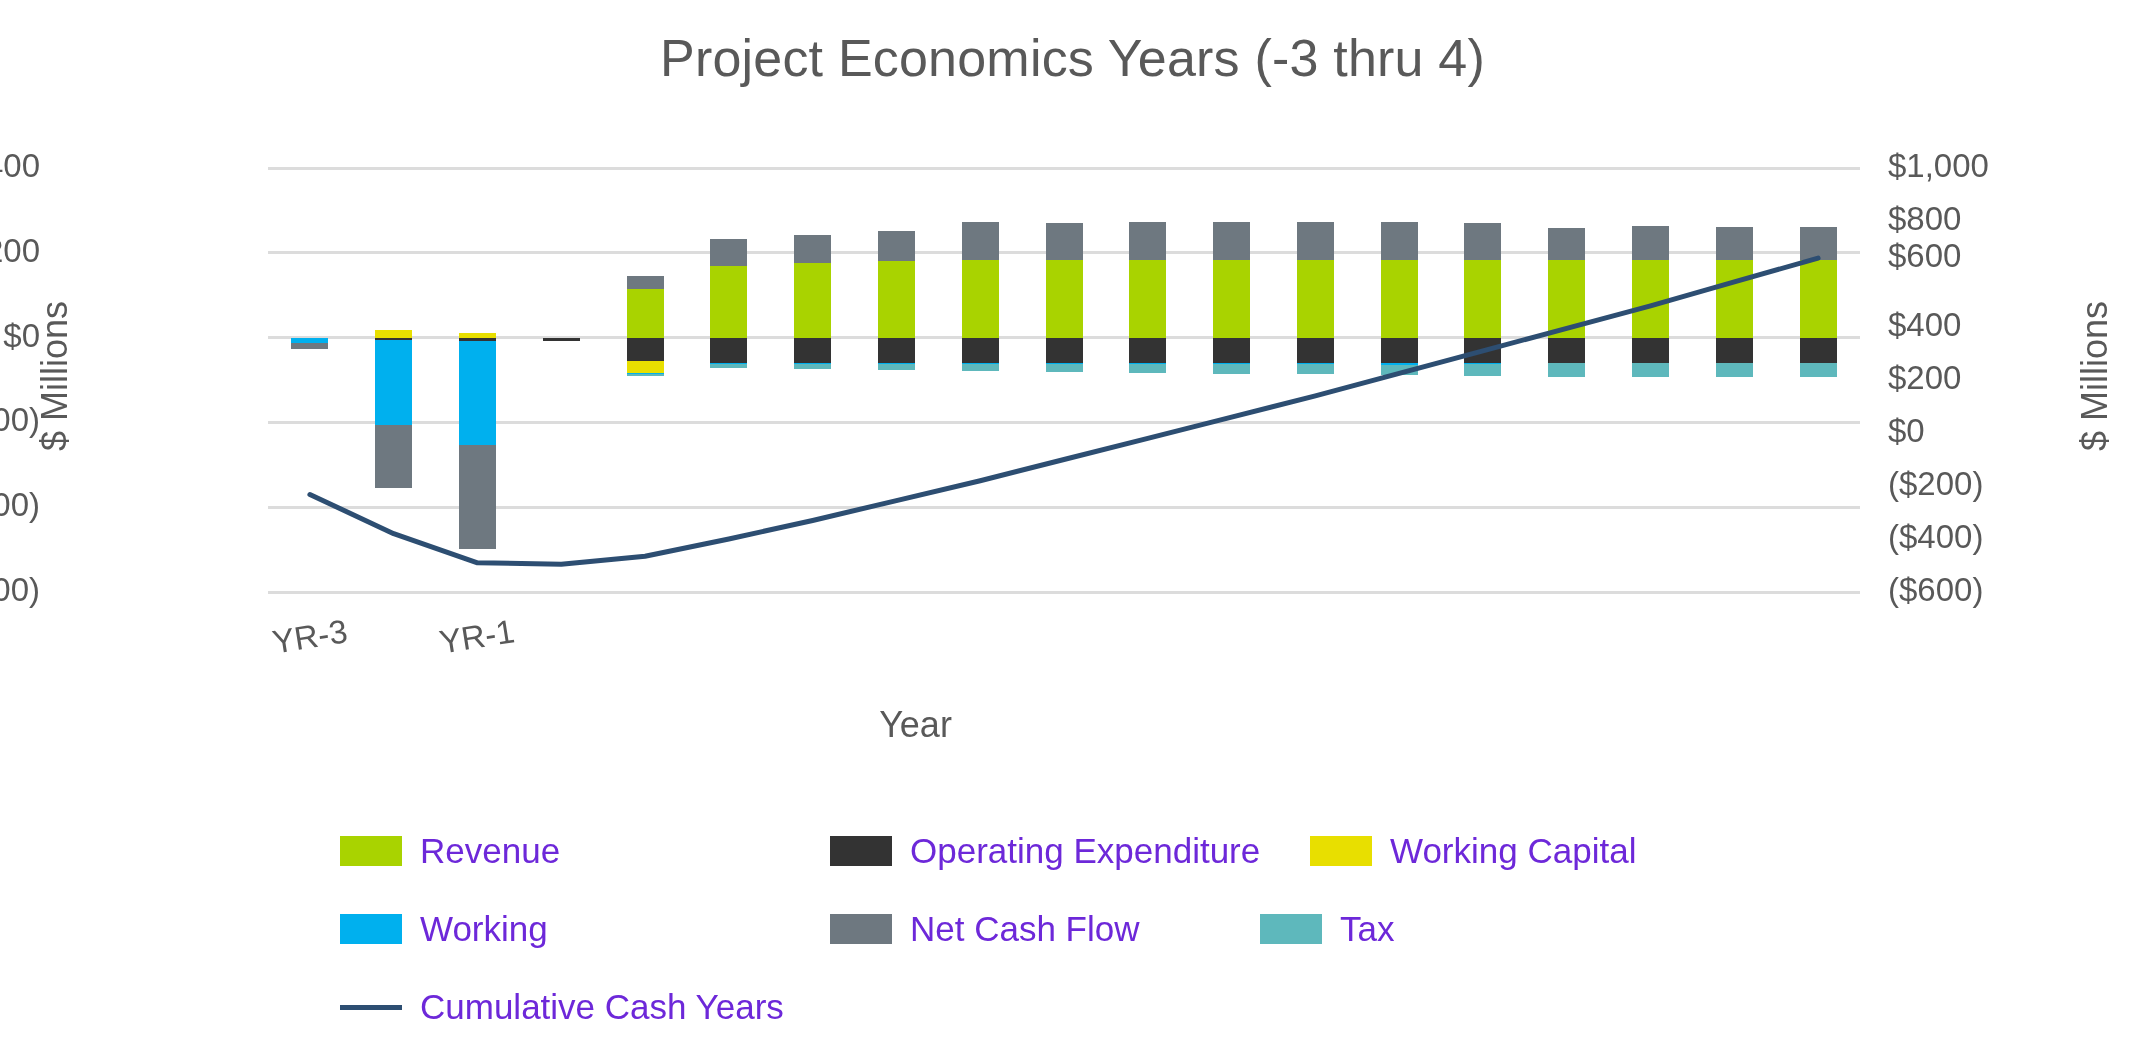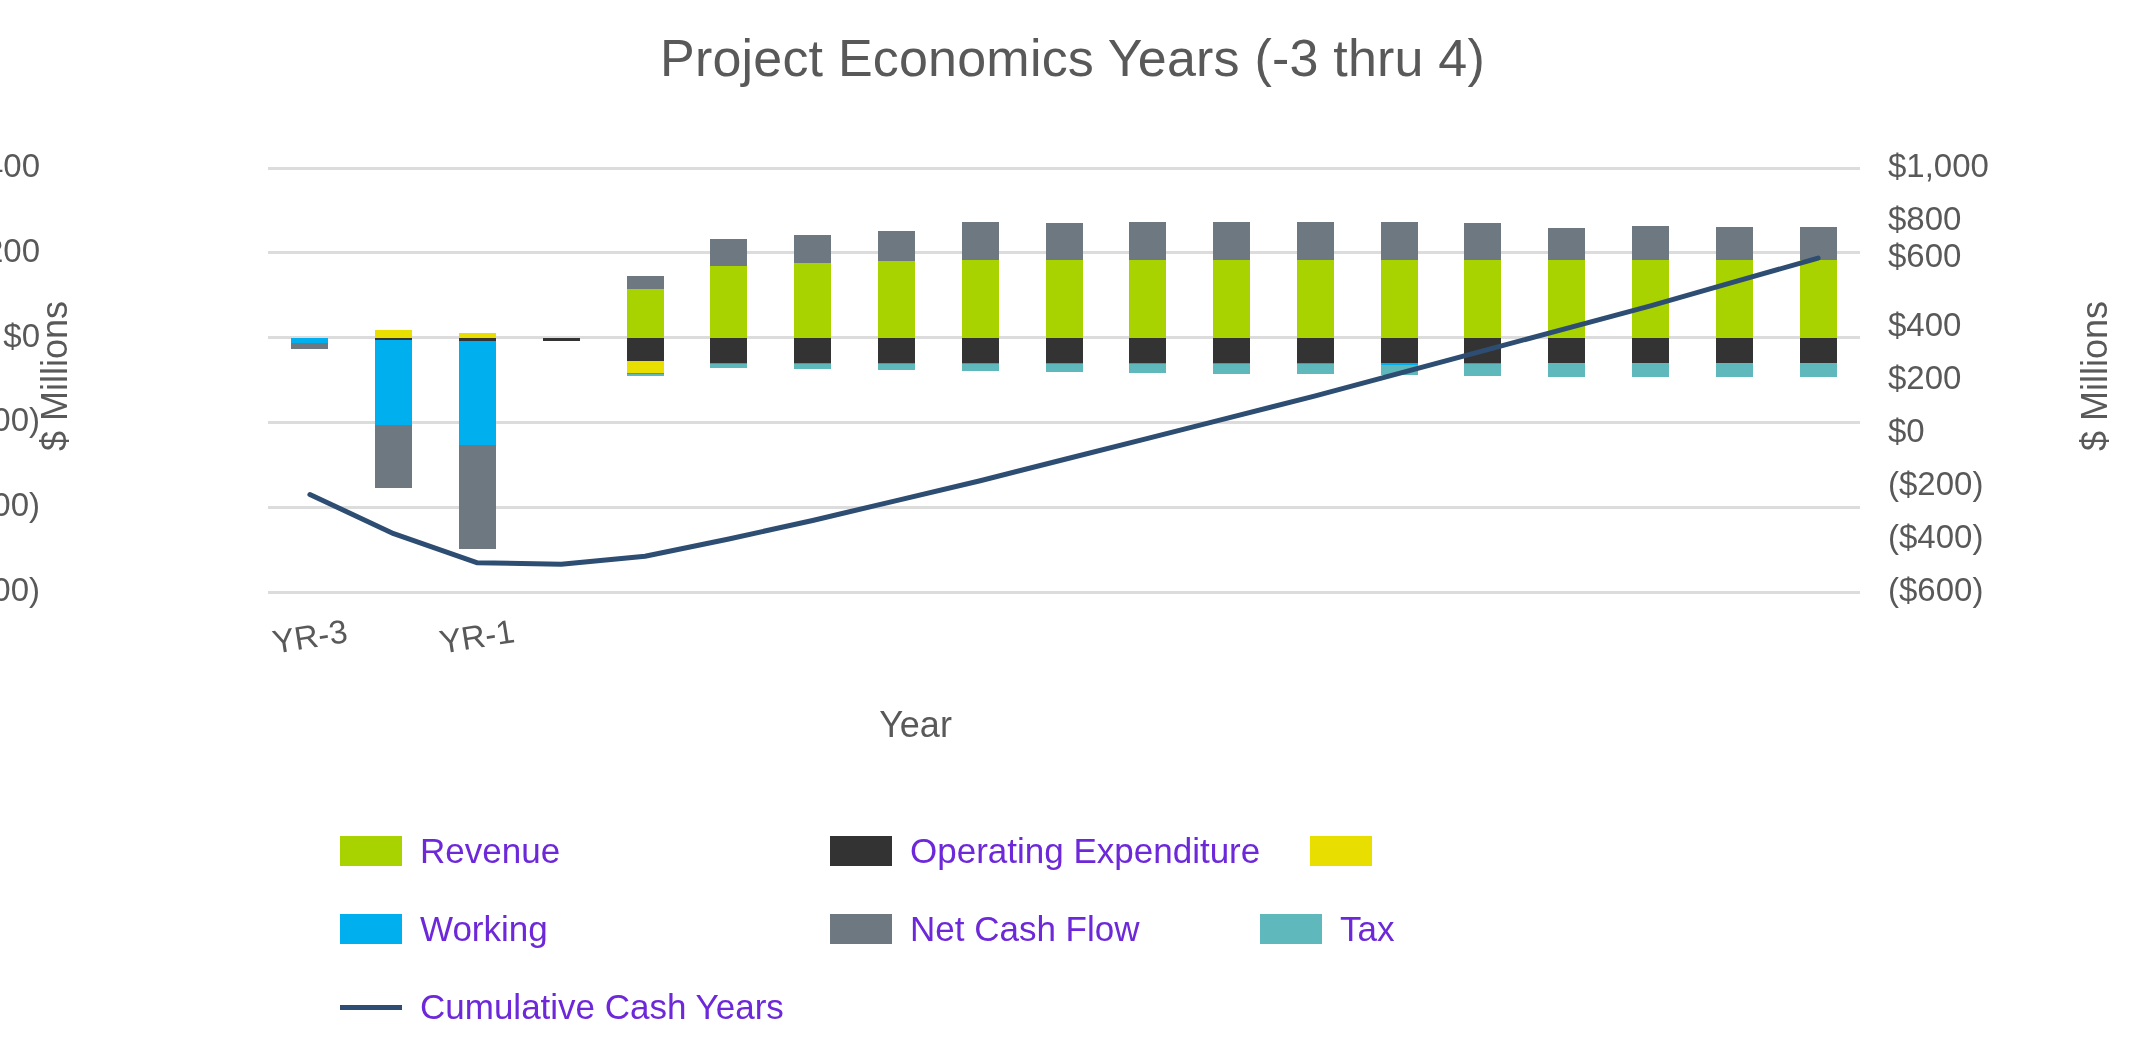--- a/index.html
+++ b/index.html
@@ -342,20 +342,21 @@
       <div class="legend-item col1">
         <div class="swatch" style="background: rgb(169, 211, 0);"></div>
         <span class="legend-label">Revenue</span>
       </div>
       <div class="legend-item col2">
         <div class="swatch" style="background: rgb(51, 51, 51);"></div>
         <span class="legend-label">Operating Expenditure</span>
       </div>
       <div class="legend-item col3">
         <div class="swatch" style="background: rgb(232, 223, 0);"></div>
+        <span class="legend-label">Working Capital</span>
       </div>
     </div>
     <div class="legend-row">
       <div class="legend-item col1">
         <div class="swatch" style="background: rgb(0, 176, 238);"></div>
         <span class="legend-label">Working</span>
       </div>
       <div class="legend-item col3">
         <div class="swatch" style="background: rgb(110, 120, 128);"></div>
         <span class="legend-label">Net Cash Flow</span>

